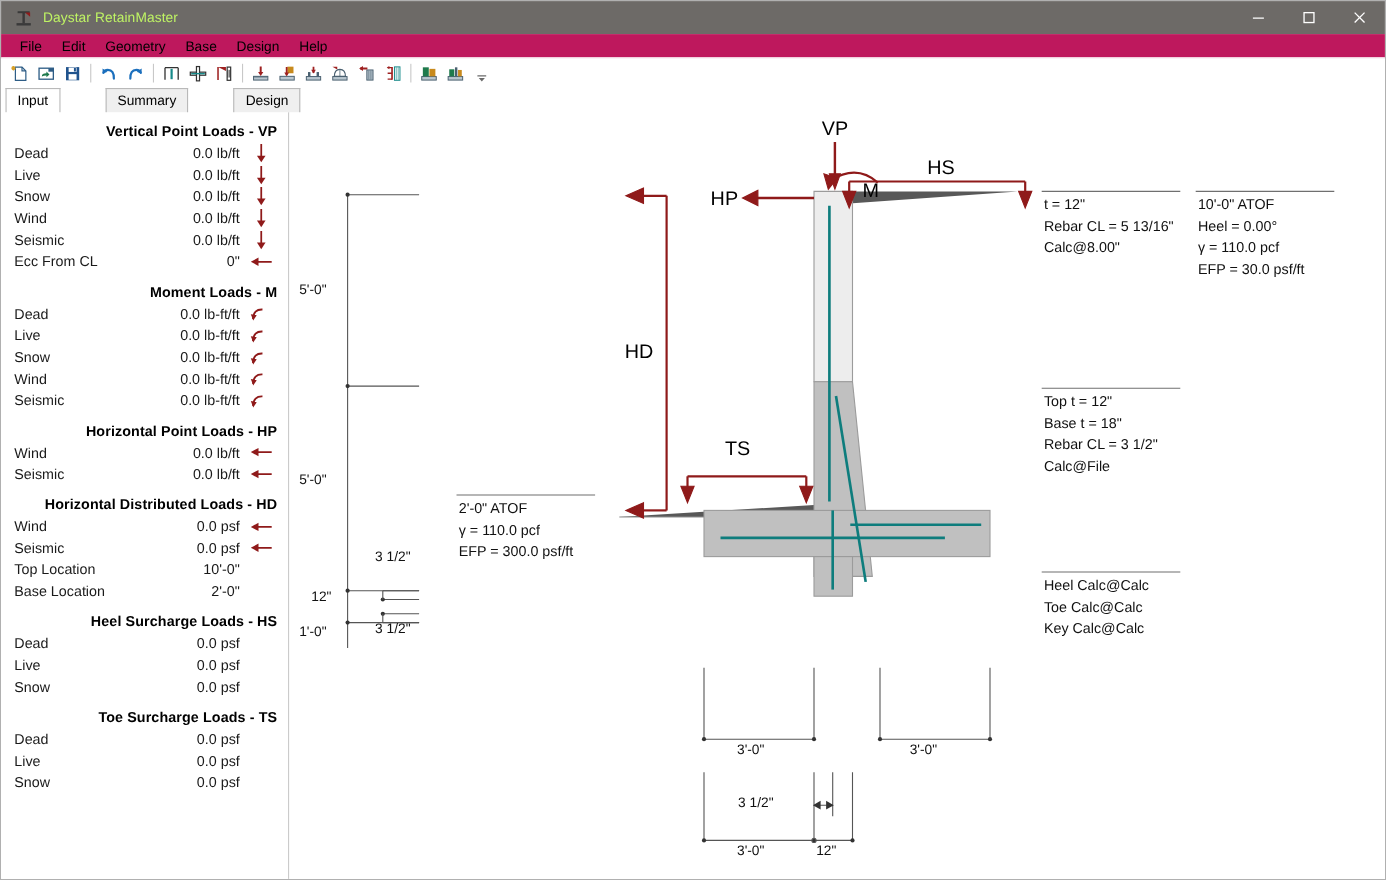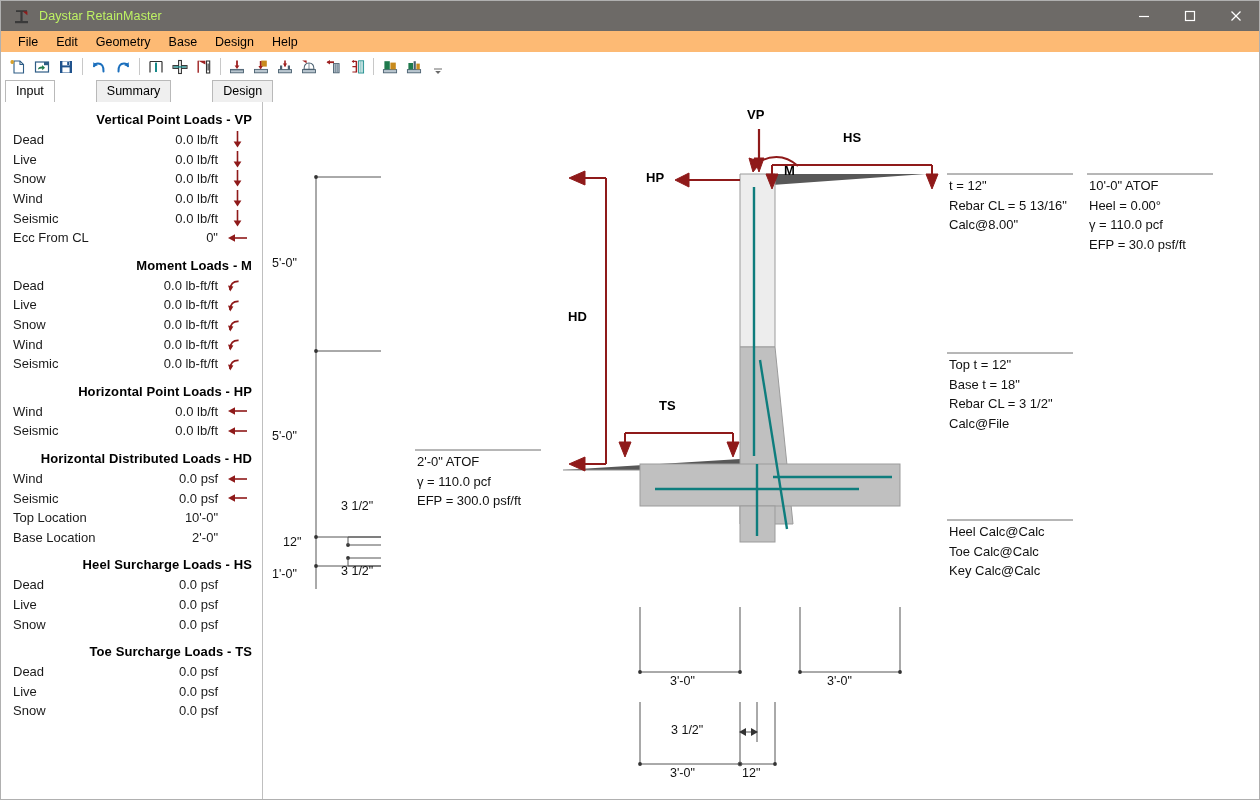--- a/index.html
+++ b/index.html
@@ -44,21 +44,21 @@
     width: 46px; height: 30px;
     display: flex; align-items: center; justify-content: center;
     color: #ffffff;
   }
   .winbtn svg { display: block; }
 
   
   .menubar {
     height: 22px;
     flex: 0 0 22px;
-    background: #fdba74;
+    background: #be185d;
     display: flex;
     align-items: center;
     padding-left: 8px;
     border-bottom: 1px solid #ffffff;
   }
   .menu-item {
     font-size: 12.5px;
     color: #000000;
     padding: 2px 9px;
     white-space: nowrap;
@@ -195,22 +195,22 @@
     white-space: nowrap;
   }
   .dimtext {
     position: absolute;
     font-size: 12.5px;
     color: #111;
     white-space: nowrap;
   }
   .loadlbl {
     position: absolute;
-    font-size: 13px;
-    font-weight: bold;
+    font-size: 18px;
+    font-weight: normal;
     color: #000;
     white-space: nowrap;
   }
 </style>
 </head>
 <body>
 
 <div id="app">
 
   <div class="titlebar">
@@ -709,21 +709,21 @@
             <line x1="684" y1="72" x2="810" y2="72"></line>
             <line x1="824" y1="72" x2="950" y2="72"></line>
             <line x1="684" y1="251" x2="810" y2="251"></line>
             <line x1="684" y1="418" x2="810" y2="418"></line>
             <line x1="152" y1="348" x2="278" y2="348"></line>
           </g>
         </svg>
 
         <div class="loadlbl" style="left:484px; top:5px;">VP</div>
         <div class="loadlbl" style="left:521px; top:61px;">M</div>
-        <div class="loadlbl" style="left:580px; top:28px;">HS</div>
+        <div class="loadlbl" style="left:580px; top:40px;">HS</div>
         <div class="loadlbl" style="left:383px; top:68px;">HP</div>
         <div class="loadlbl" style="left:305px; top:207px;">HD</div>
         <div class="loadlbl" style="left:396px; top:296px;">TS</div>
 
         <div class="dimtext" style="left:9px;  top:154px;">5'-0"</div>
         <div class="dimtext" style="left:9px;  top:327px;">5'-0"</div>
         <div class="dimtext" style="left:20px; top:433px;">12"</div>
         <div class="dimtext" style="left:9px;  top:465px;">1'-0"</div>
         <div class="dimtext" style="left:78px; top:397px;">3 1/2"</div>
         <div class="dimtext" style="left:78px; top:462px;">3 1/2"</div>

